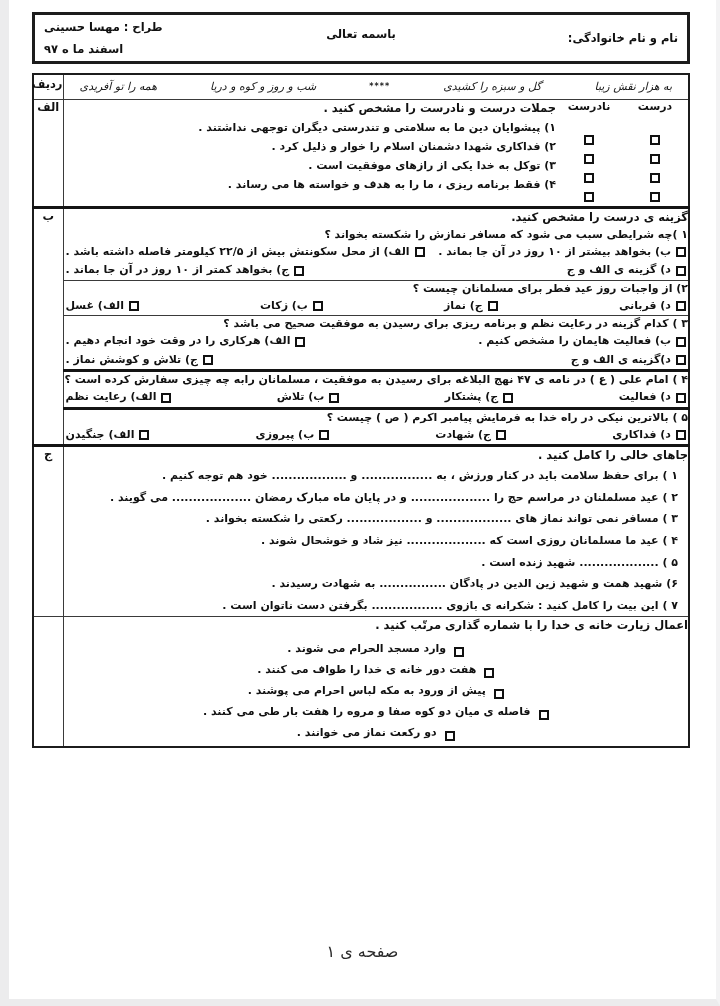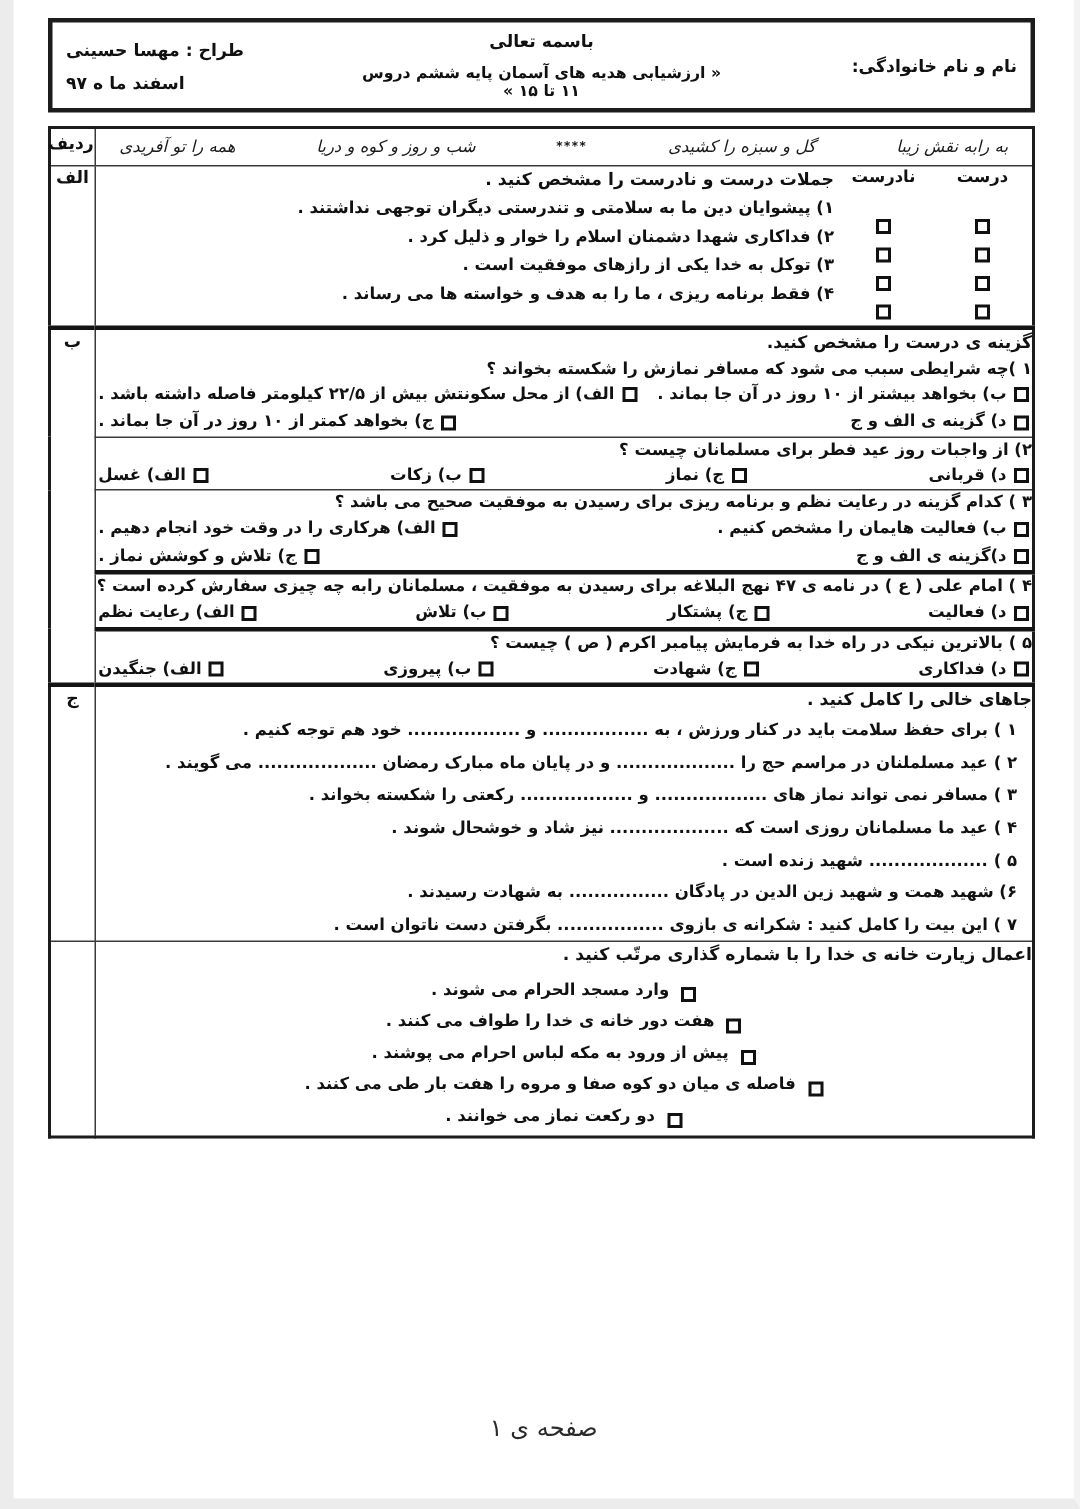--- a/index.html
+++ b/index.html
@@ -236,39 +236,38 @@
 
 <div class="page">
   <div class="sheet">
 
     <div class="hdr-box">
       <div class="hdr-cell hdr-right">
         <div class="hdr-name">نام و نام خانوادگی:</div>
       </div>
       <div class="hdr-cell hdr-mid">
         <div class="hdr-basmala">باسمه تعالی</div>
-        <div class="hdr-subject">« ارزشیابی هدیه های آسمان پایه ششم دروس ۱۱ تا ۱۵ »</div>
       </div>
       <div class="hdr-cell hdr-left">
         <div class="hdr-designer">طراح : مهسا حسینی</div>
         <div class="hdr-date">اسفند ما ه ۹۷</div>
       </div>
     </div>
 
     <table class="tbl">
       <colgroup>
         <col>
         <col class="col-letter">
       </colgroup>
       <tbody>
 
         <tr class="poem-row">
           <td>
             <div class="poem">
-              <span>به رابه نقش زیبا</span>
+              <span>به هزار نقش زیبا</span>
               <span>گل و سبزه را کشیدی</span>
               <span class="stars">****</span>
               <span>شب و روز و کوه و دریا</span>
               <span>همه را تو آفریدی</span>
             </div>
           </td>
           <td class="letter-cell">ردیف</td>
         </tr>
 
         <tr class="thick-bottom">

